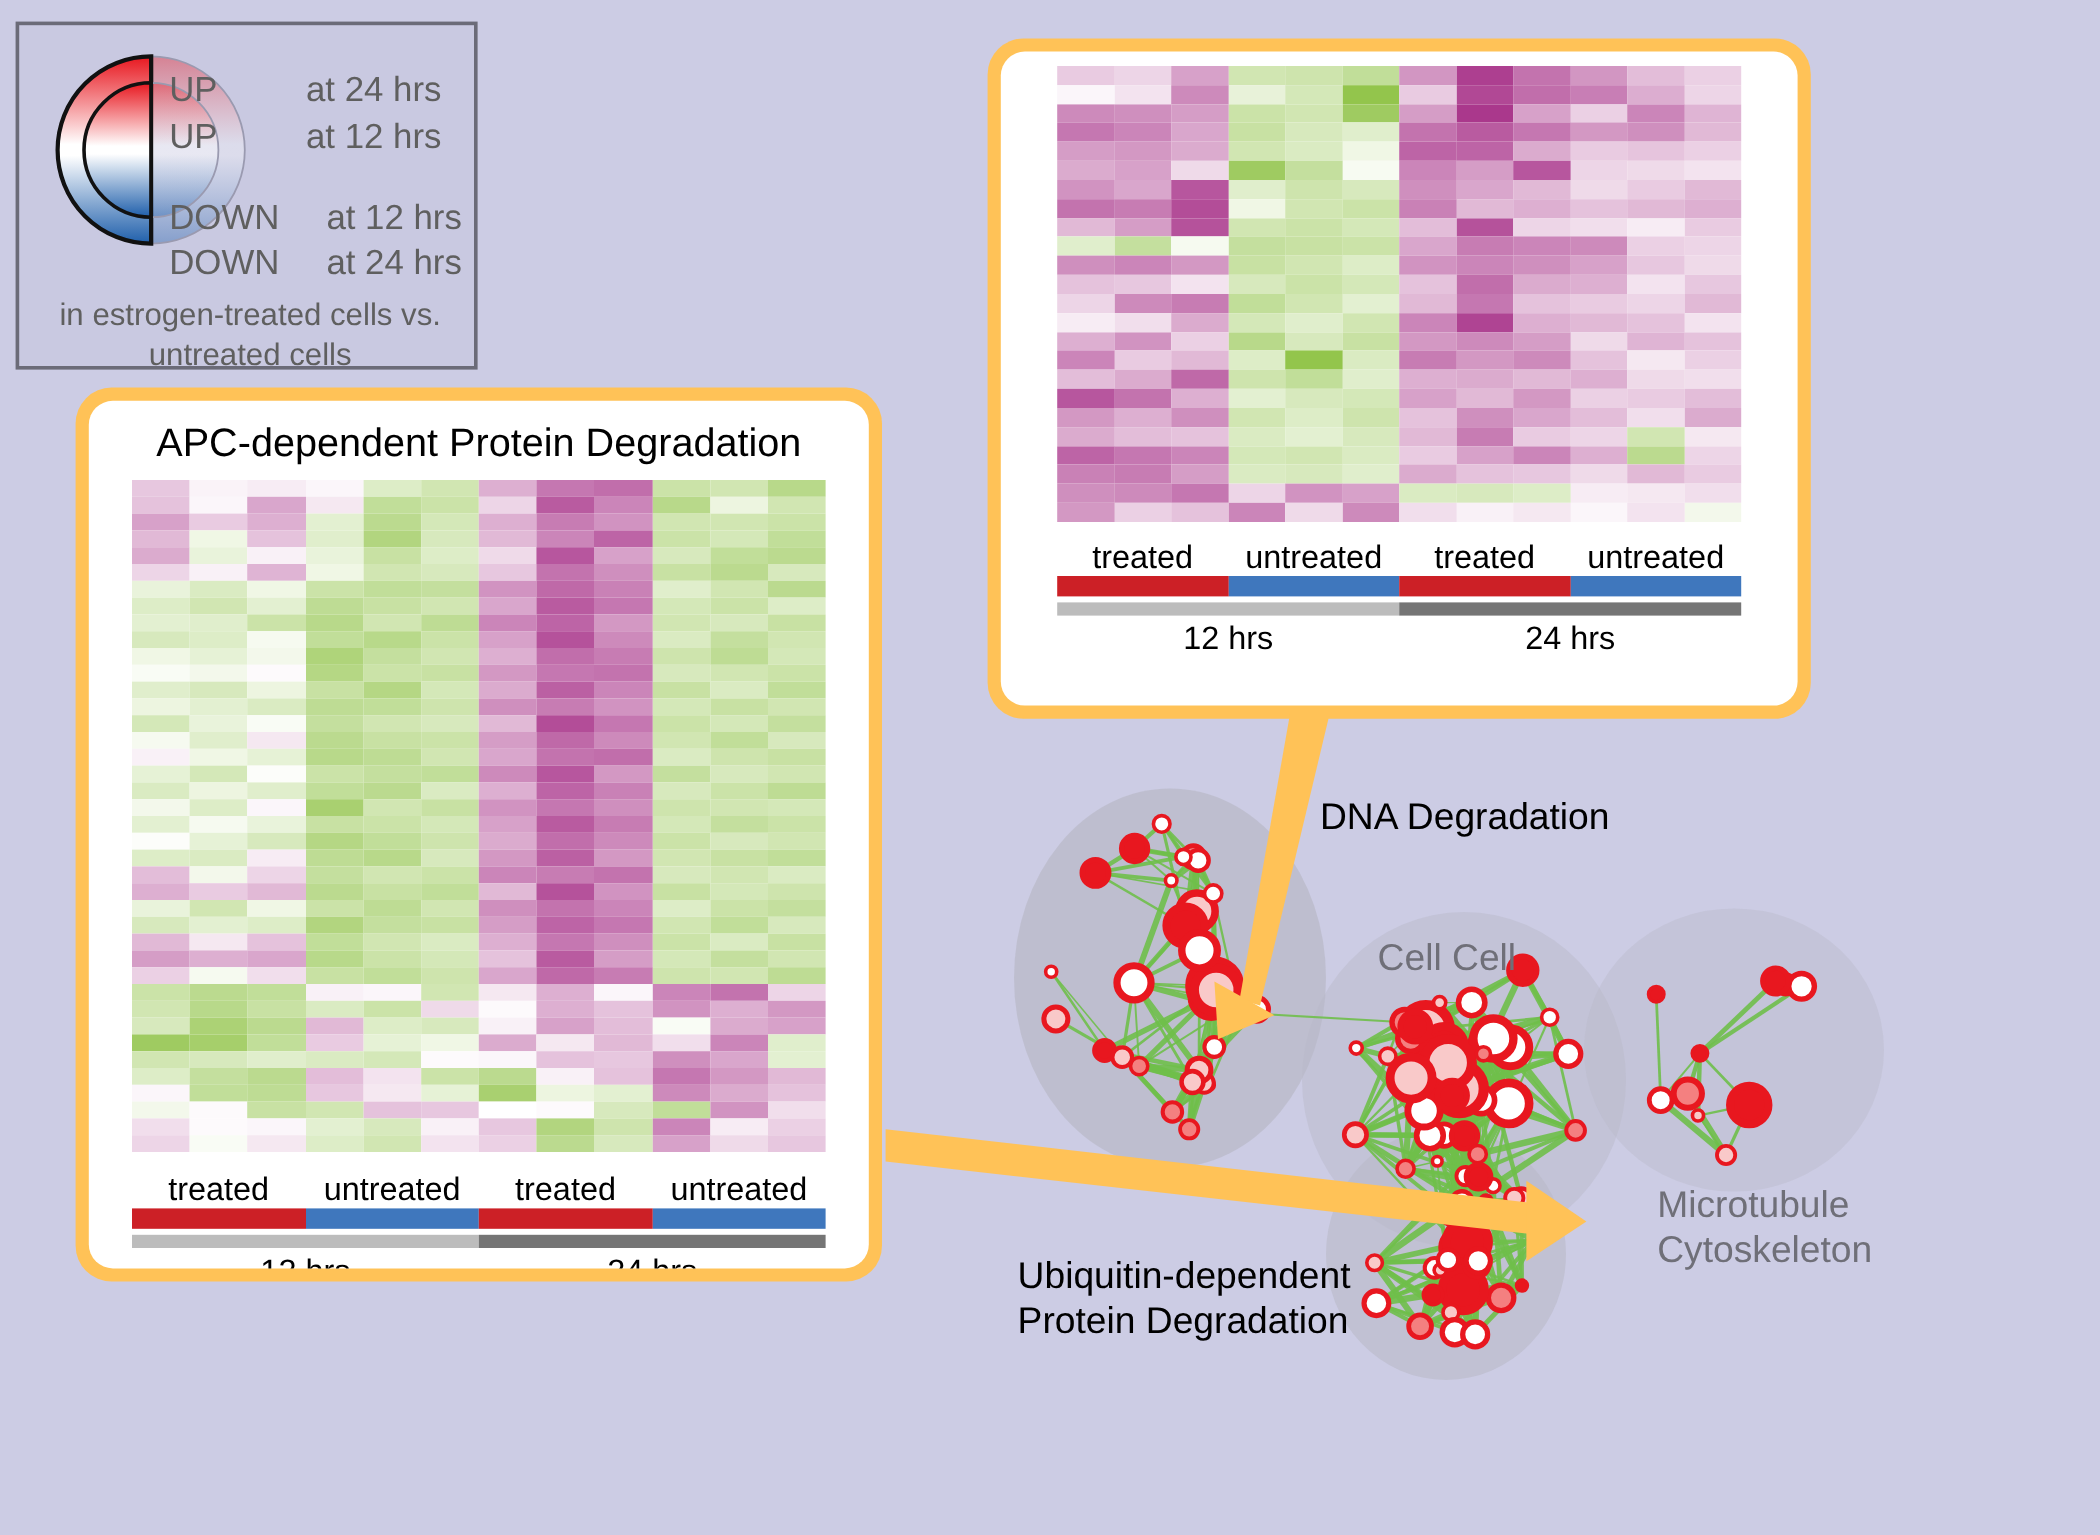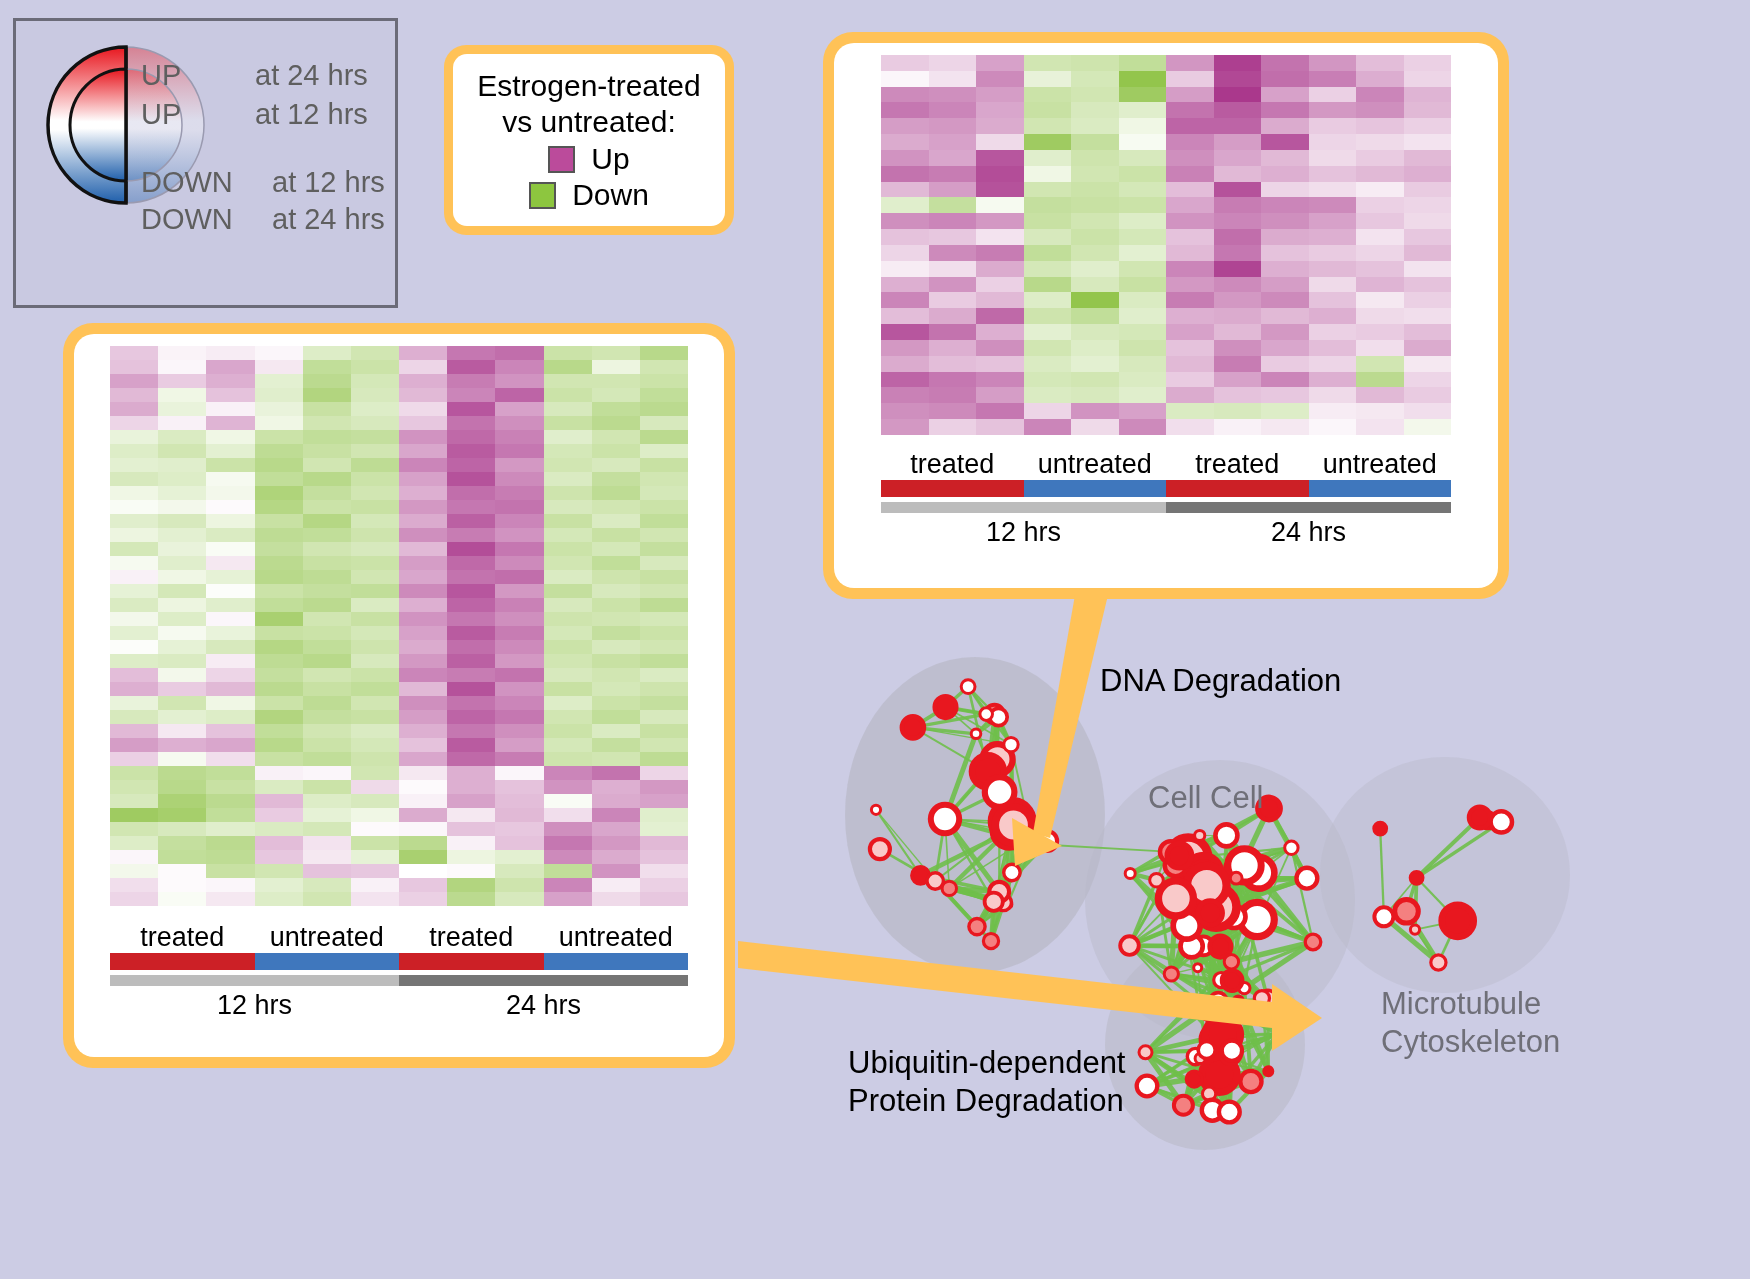--- a/index.html
+++ b/index.html
@@ -119,36 +119,24 @@
       </svg>
     </div>
     <span class="klabel kl-up24">UP</span>
     <span class="klabel kt-up24">at 24 hrs</span>
     <span class="klabel kl-up12">UP</span>
     <span class="klabel kt-up12">at 12 hrs</span>
     <span class="klabel kl-dn12">DOWN</span>
     <span class="klabel kt-dn12">at 12 hrs</span>
     <span class="klabel kl-dn24">DOWN</span>
     <span class="klabel kt-dn24">at 24 hrs</span>
+    <div class="kcaption">in estrogen-treated cells
+vs. untreated cells</div>
   </div>
 
-  <div id="estrogen-legend">
-    <div class="inner">
-      <div class="ln">Estrogen-treated</div>
-      <div class="ln">vs untreated:</div>
-      <div class="lgrow">
-        <i class="swatch" id="sw-up" style="background: rgb(187, 75, 155);"></i>
-        <span class="lbl">Up</span>
-      </div>
-      <div class="lgrow">
-        <i class="swatch" id="sw-down" style="background: rgb(141, 198, 63);"></i>
-        <span class="lbl">Down</span>
-      </div>
-    </div>
-  </div>
 
   <div class="panel" id="panel-replication">
     <div class="card">
       <div class="heat" id="heat-rep" style="width: 570px; height: 380px; grid-template-columns: repeat(12, 1fr); grid-template-rows: repeat(24, 1fr); margin-top: 12px;">
           <div style="background:rgb(233,203,225)"></div>
           <div style="background:rgb(237,213,231)"></div>
           <div style="background:rgb(215,161,201)"></div>
           <div style="background:rgb(209,230,178)"></div>
           <div style="background:rgb(206,228,173)"></div>
           <div style="background:rgb(193,222,153)"></div>
@@ -455,20 +443,21 @@
         <div class="timelab">
             <span>12 hrs</span>
             <span>24 hrs</span>
           </div>
       </div>
     </div>
   </div>
 
   <div class="panel" id="panel-apc">
     <div class="card">
+      <div class="ptitle">APC-dependent Protein Degradation</div>
       <div class="heat" id="heat-apc" style="width: 578px; height: 560px; grid-template-columns: repeat(12, 1fr); grid-template-rows: repeat(40, 1fr); margin-top: 12px;">
           <div style="background:rgb(231,199,223)"></div>
           <div style="background:rgb(250,243,248)"></div>
           <div style="background:rgb(247,236,244)"></div>
           <div style="background:rgb(251,246,250)"></div>
           <div style="background:rgb(221,237,199)"></div>
           <div style="background:rgb(209,230,178)"></div>
           <div style="background:rgb(221,175,209)"></div>
           <div style="background:rgb(197,119,177)"></div>
           <div style="background:rgb(193,110,171)"></div>

